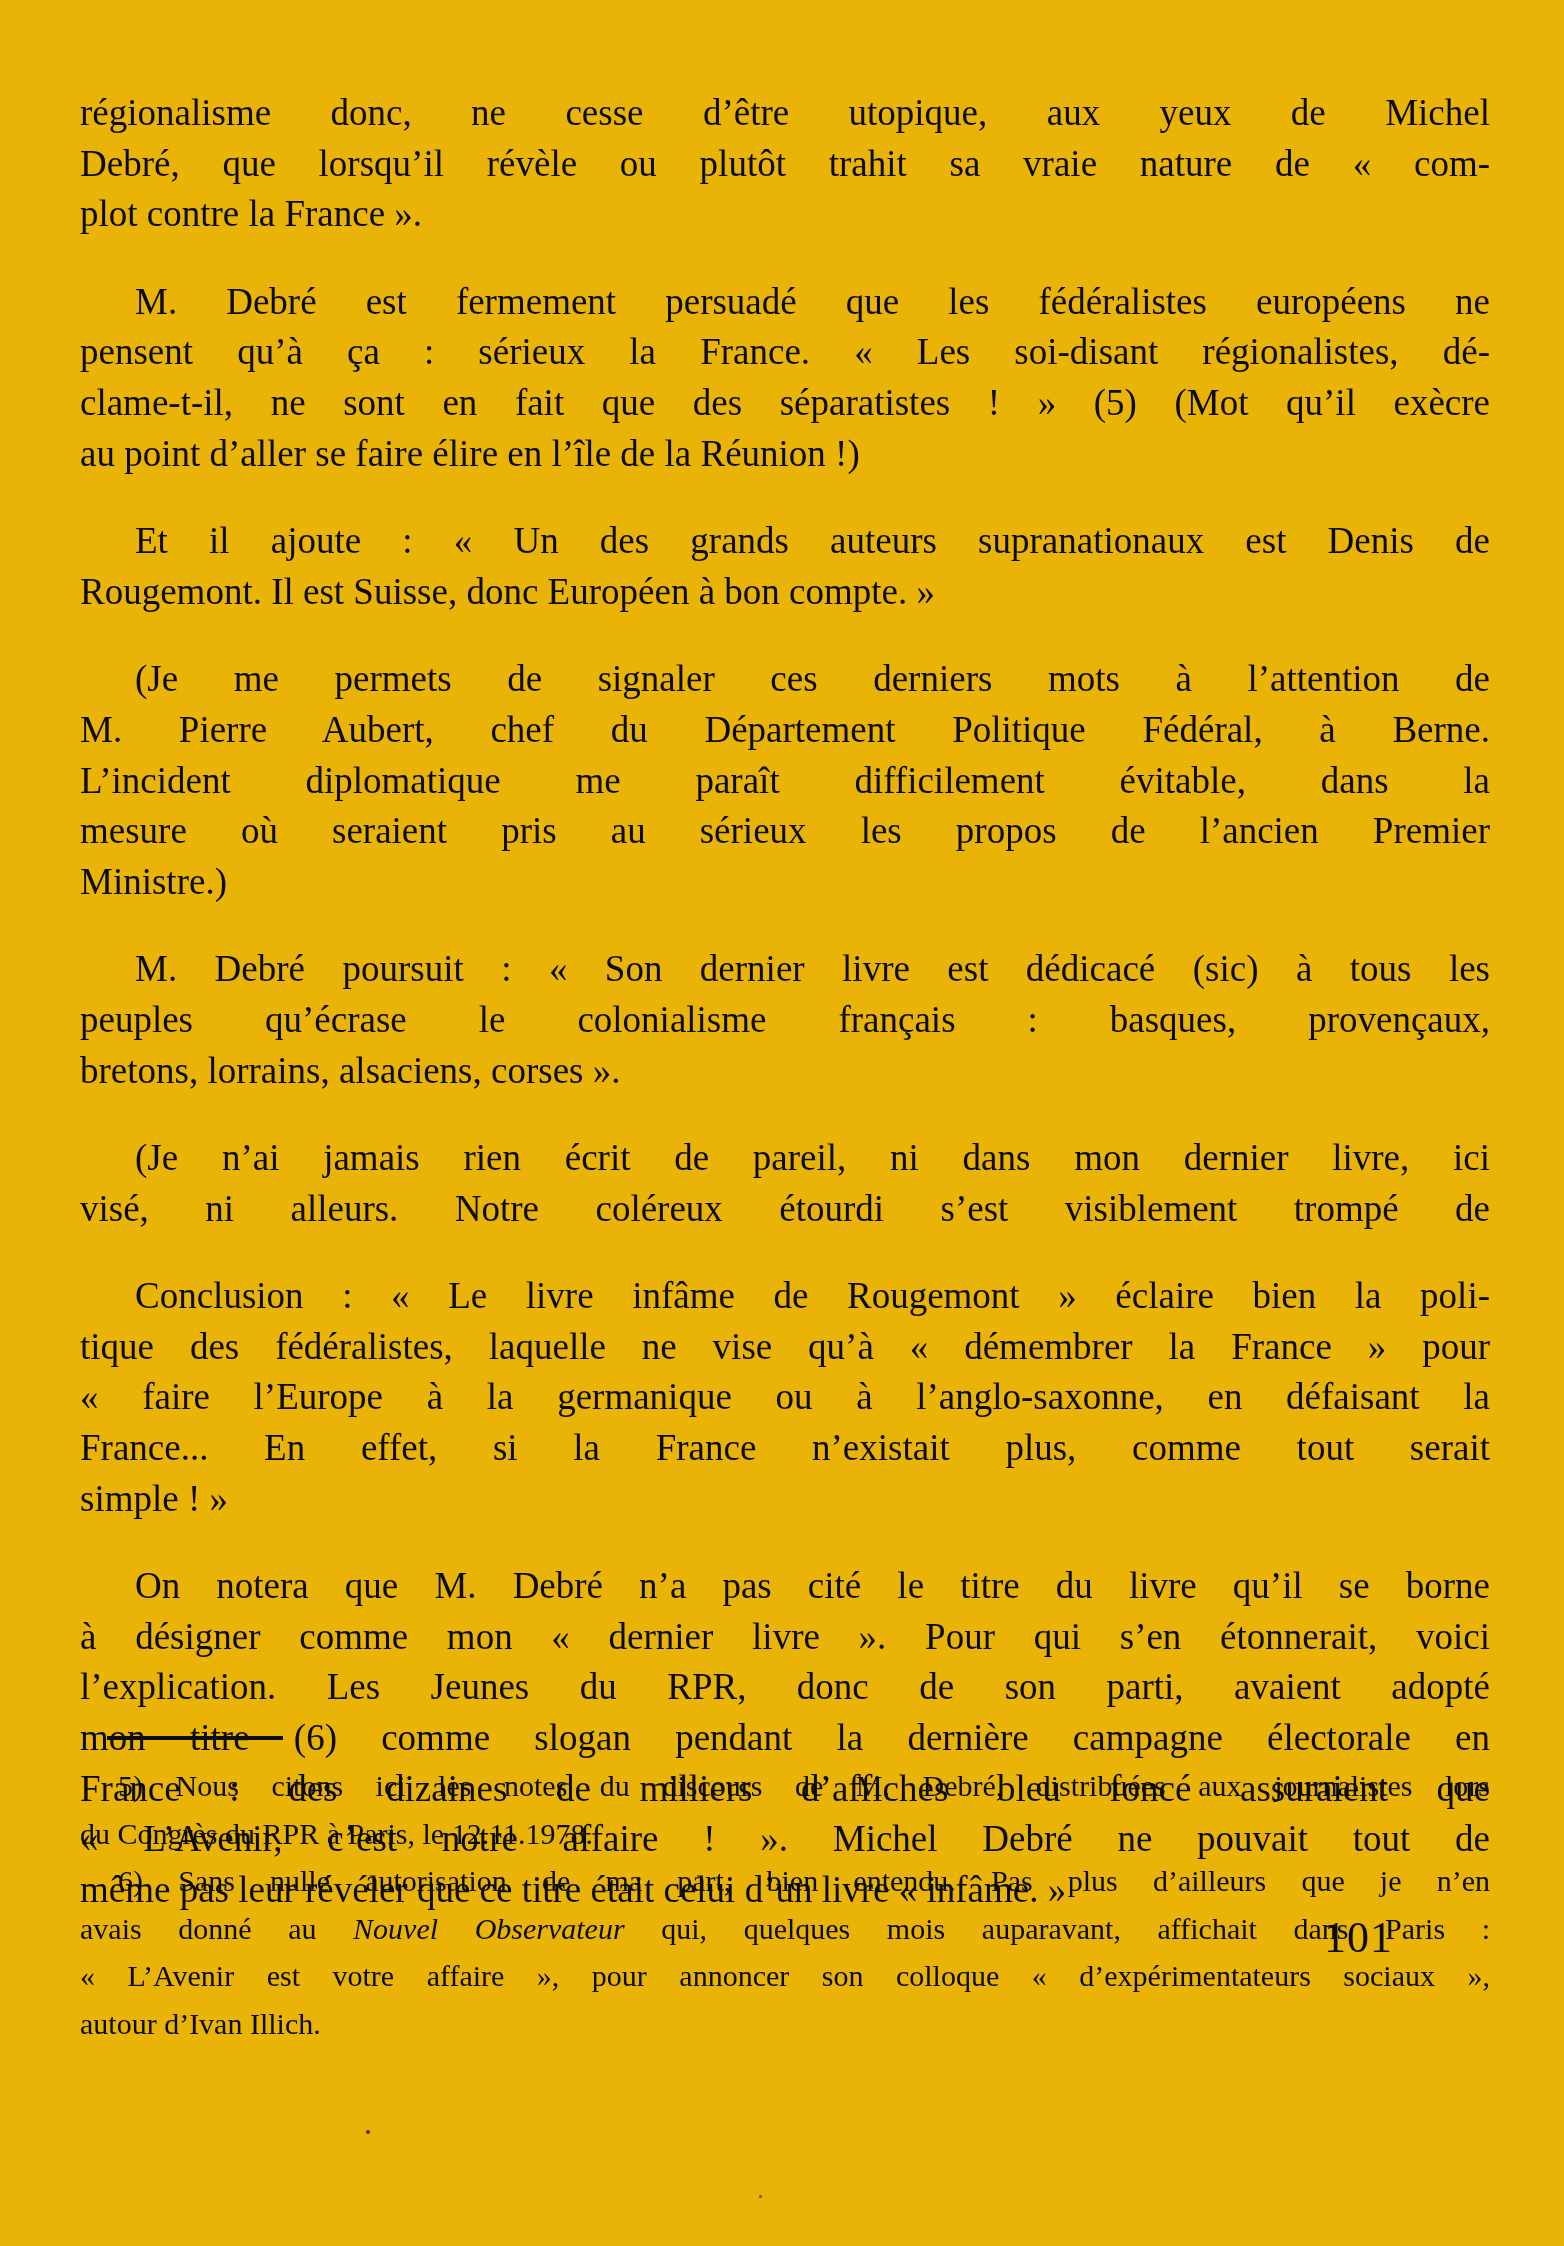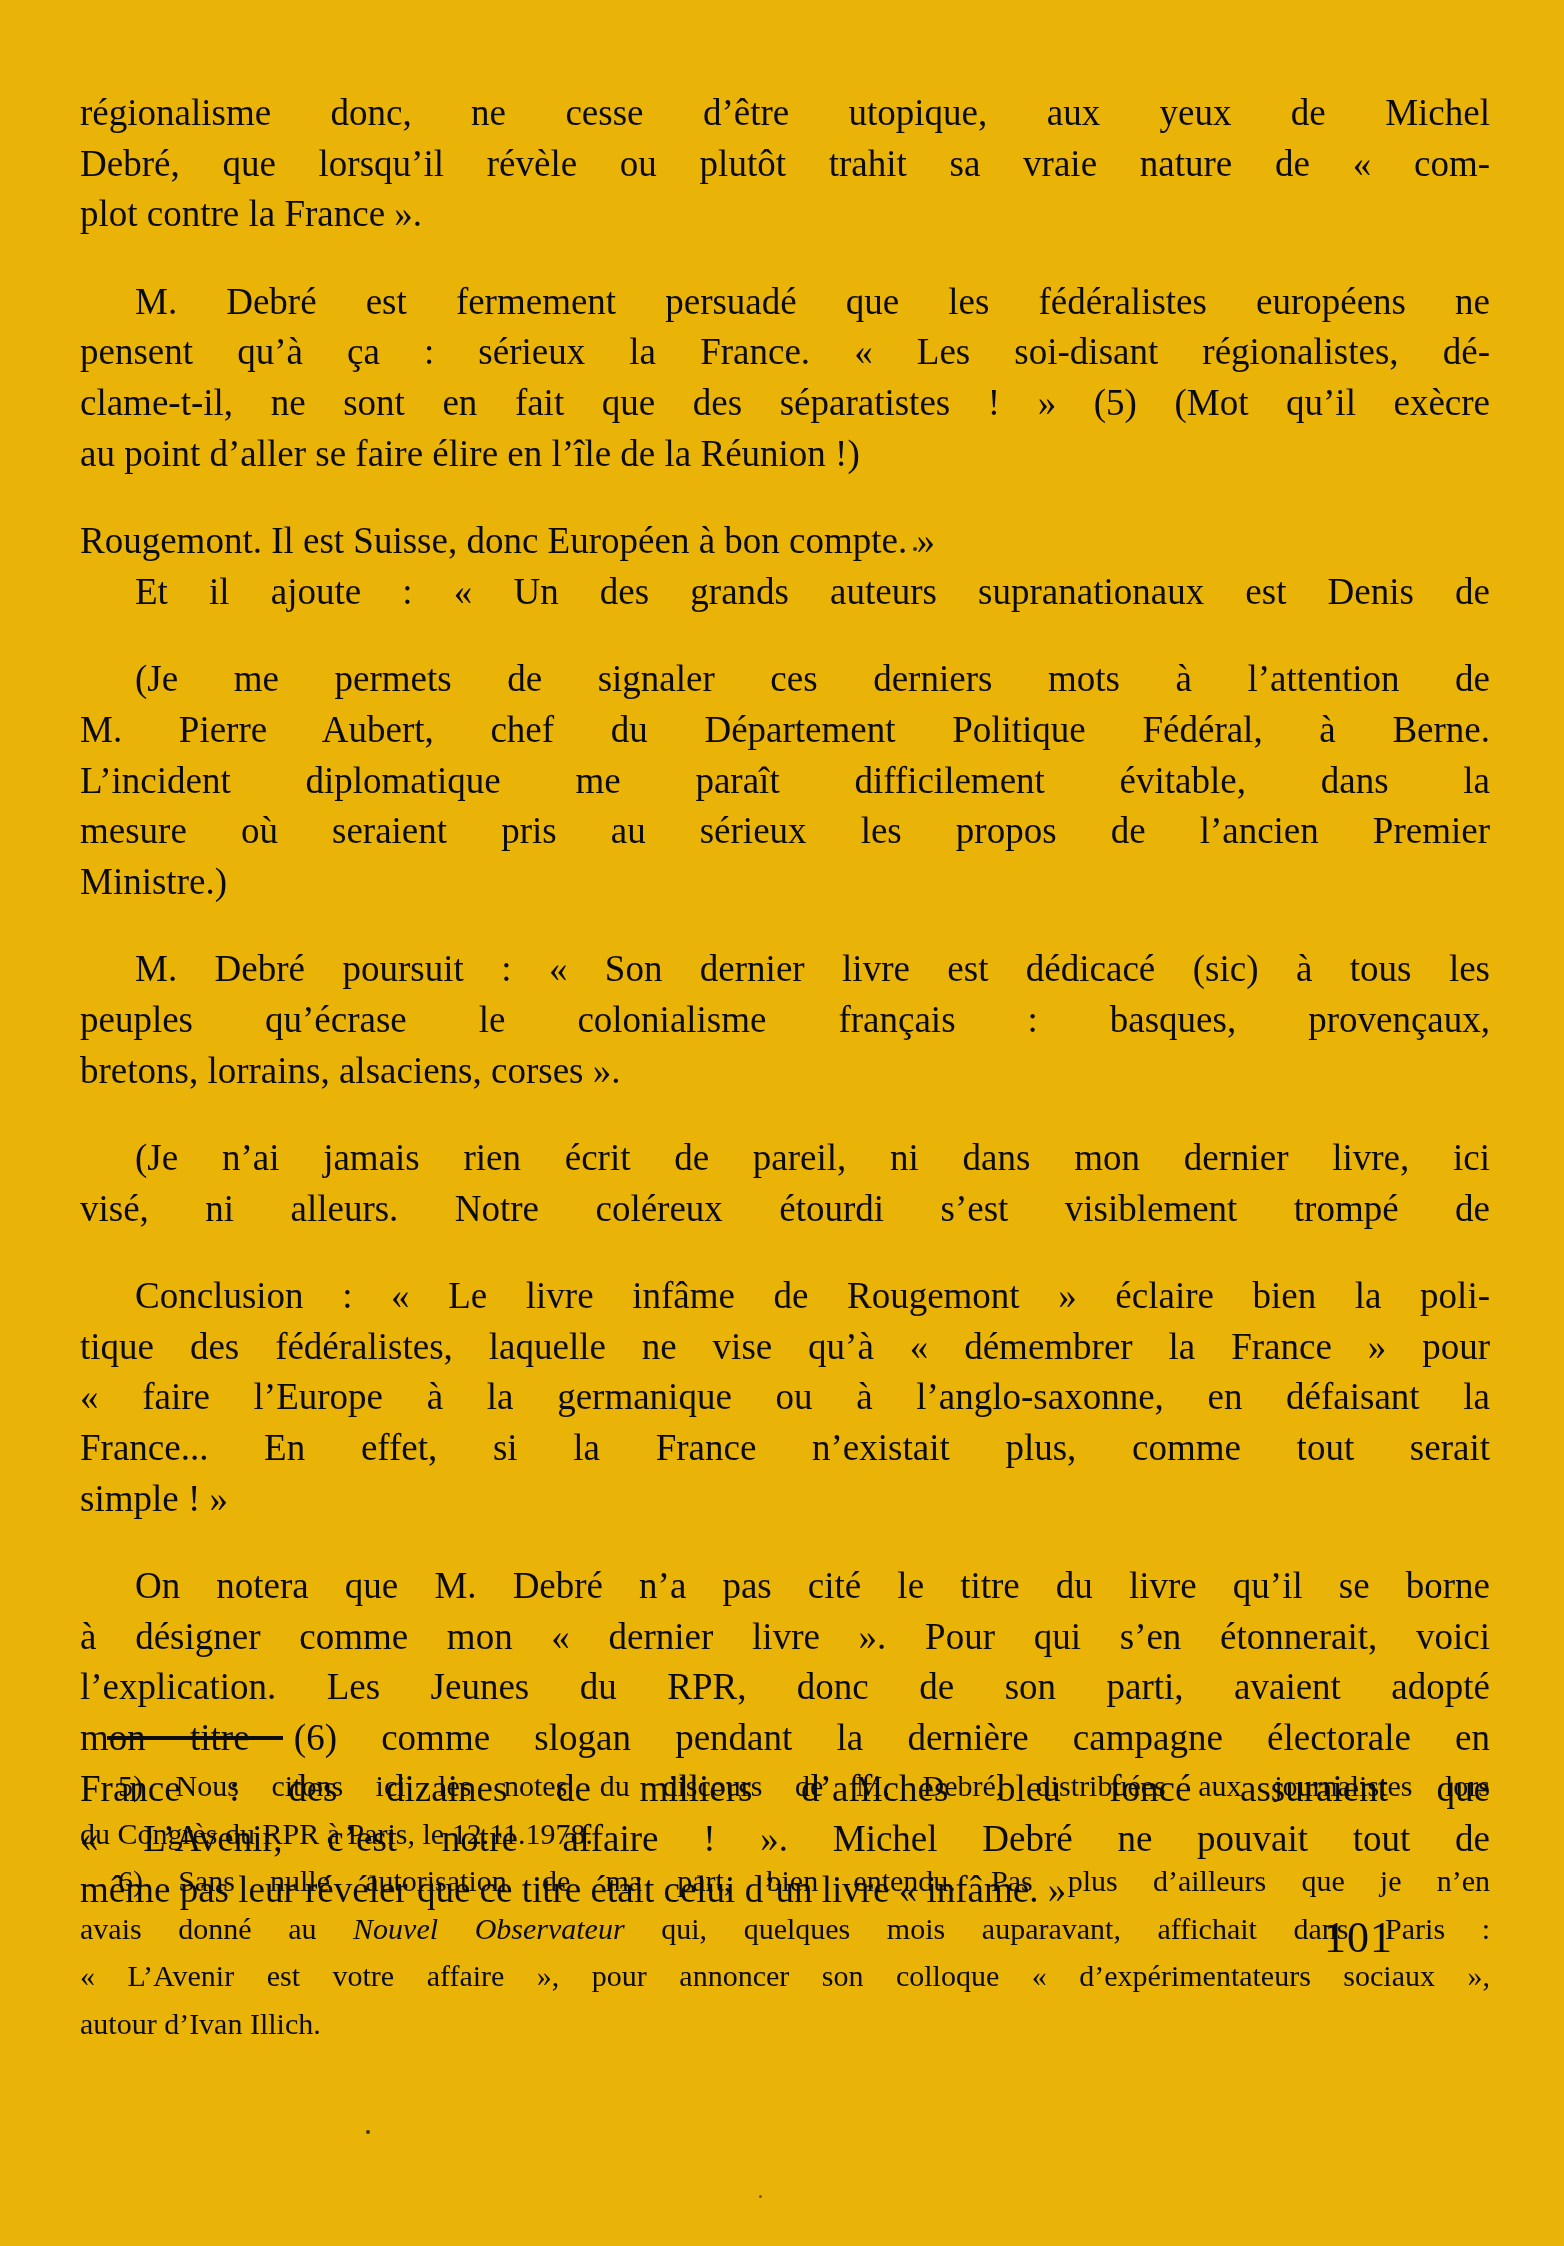--- a/index.html
+++ b/index.html
@@ -57,22 +57,22 @@
     <p class="para">
       </p>
       <div class="line j ind">M. Debré est fermement persuadé que les fédéralistes européens ne</div>
       <div class="line j">pensent qu’à ça : sérieux la France. « Les soi-disant régionalistes, dé-</div>
       <div class="line j">clame-t-il, ne sont en fait que des séparatistes ! » (5) (Mot qu’il exècre</div>
       <div class="line">au point d’aller se faire élire en l’île de la Réunion !)</div>
     <p></p>
 
     <p class="para">
       </p>
+      <div class="line j ind">Et il ajoute : « Un des grands auteurs supranationaux est Denis de</div>
       <div class="line">Rougemont. Il est Suisse, donc Européen à bon compte. »</div>
-      <div class="line j ind">Et il ajoute : « Un des grands auteurs supranationaux est Denis de</div>
     <p></p>
 
     <p class="para">
       </p>
       <div class="line j ind">(Je me permets de signaler ces derniers mots à l’attention de</div>
       <div class="line j">M. Pierre Aubert, chef du Département Politique Fédéral, à Berne.</div>
       <div class="line j">L’incident diplomatique me paraît difficilement évitable, dans la</div>
       <div class="line j">mesure où seraient pris au sérieux les propos de l’ancien Premier</div>
       <div class="line">Ministre.)</div>
     <p></p>

